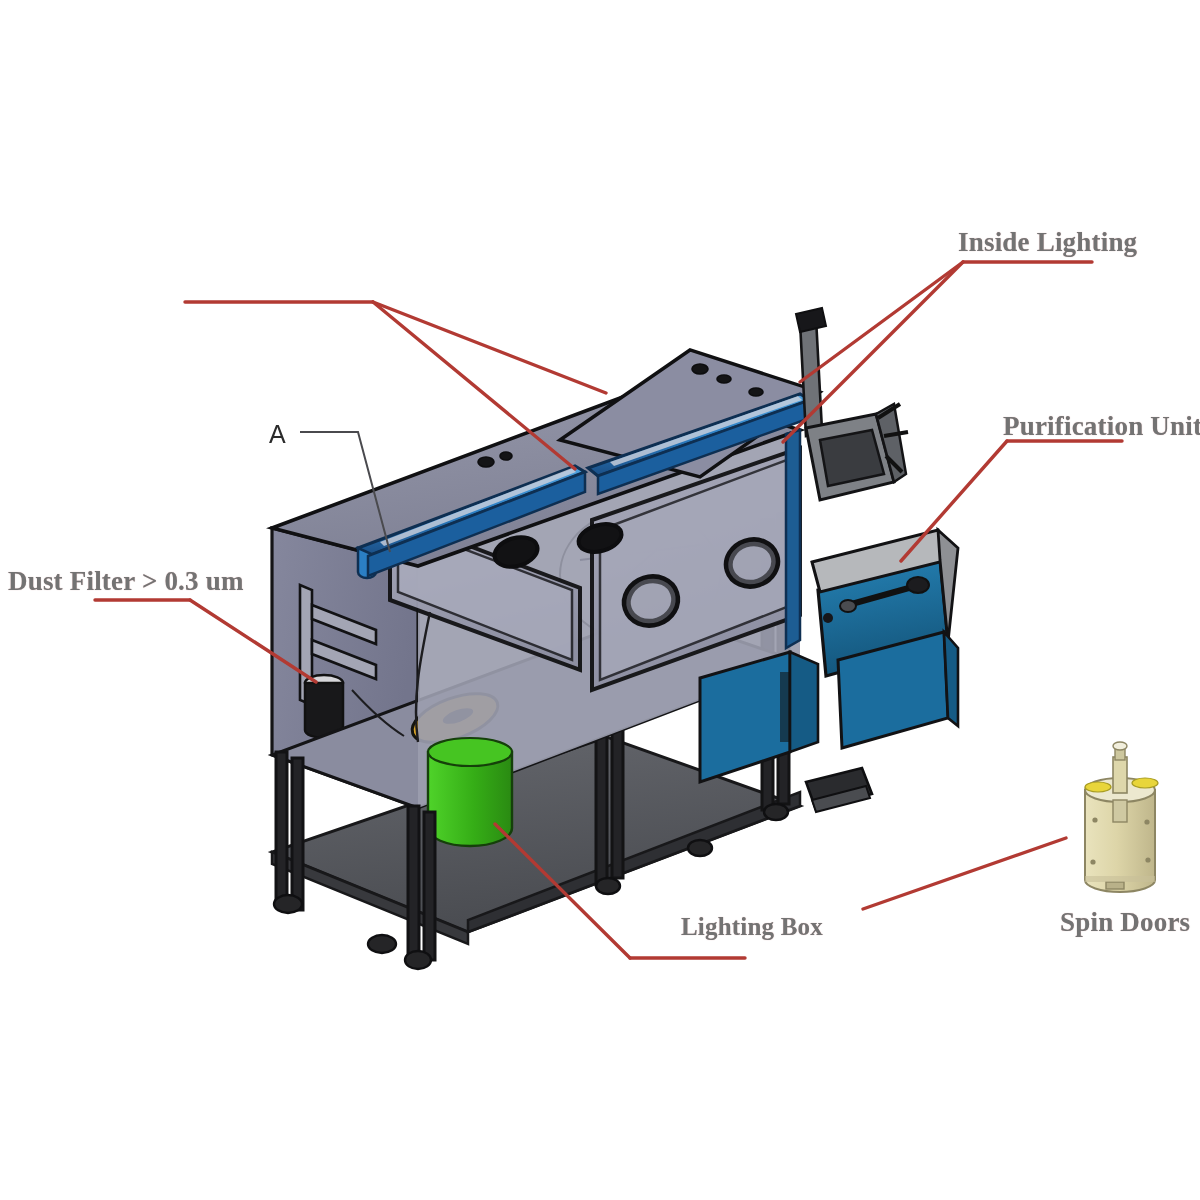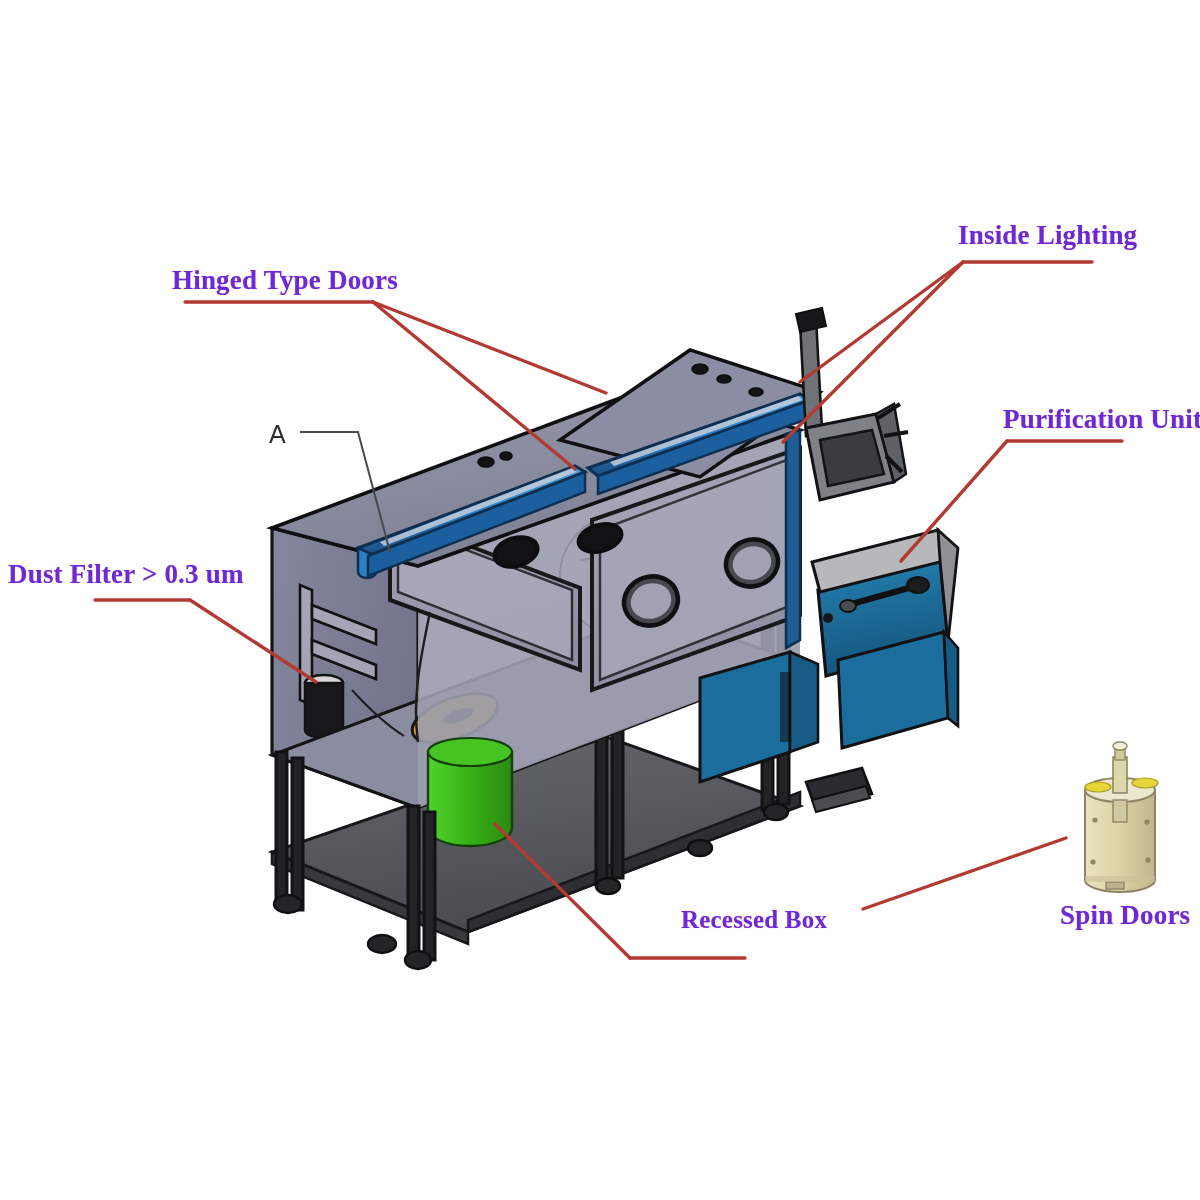--- a/index.html
+++ b/index.html
@@ -1,26 +1,27 @@
 <!DOCTYPE html>
 <html><head>
 <meta charset="utf-8">
 <style>
   html,body{margin:0;padding:0;background:#ffffff;}
   body{width:1200px;height:1200px;overflow:hidden;font-family:"Liberation Serif",serif;}
   #stage{position:relative;width:1200px;height:1200px;background:#fff;}
   svg#diagram{position:absolute;left:0;top:0;width:1200px;height:1200px;}
   .anno{
     position:absolute;
-    color:#6d28d9;
+    color:#737373;
     font-family:"Liberation Serif",serif;
     font-weight:700;
     white-space:nowrap;
     letter-spacing:.2px;
     text-shadow:0 0 1px rgba(158,42,42,.35);
+    margin-top:7px;
   }
   .anno.l-hinged{left:172px;top:265px;font-size:27px;}
   .anno.l-inside{left:958px;top:220px;font-size:27px;}
   .anno.l-purif{left:1003px;top:404px;font-size:27px;}
   .anno.l-dust{left:8px;top:559px;font-size:27px;}
   .anno.l-spin{left:1060px;top:900px;font-size:27px;}
   .anno.l-recess1{left:681px;top:906px;font-size:25px;}
   .anno.l-recess2{left:632px;top:927px;font-size:25px;}
   .detail-a{
     position:absolute;left:269px;top:420px;
@@ -273,27 +274,26 @@
         <line x1="630" y1="958" x2="745" y2="958"></line>
         <line x1="630" y1="958" x2="495" y2="824"></line>
       </g>
 
       <g>
         <line x1="863" y1="909" x2="1066" y2="838"></line>
       </g>
     </g>
   </svg>
 
-  <div class="anno l-hinged">Hinged Type Doors</div>
 
   <div class="anno l-inside">Inside Lighting</div>
 
   <div class="anno l-purif">Purification Unit</div>
 
   <div class="anno l-dust">Dust Filter &gt; 0.3 um</div>
 
-  <div class="anno l-recess1">Recessed Box</div>
+  <div class="anno l-recess1">Lighting Box</div>
 
   <div class="anno l-spin">Spin Doors</div>
 
   <div class="detail-a">A</div>
 
 </div>
 
 </body></html>

